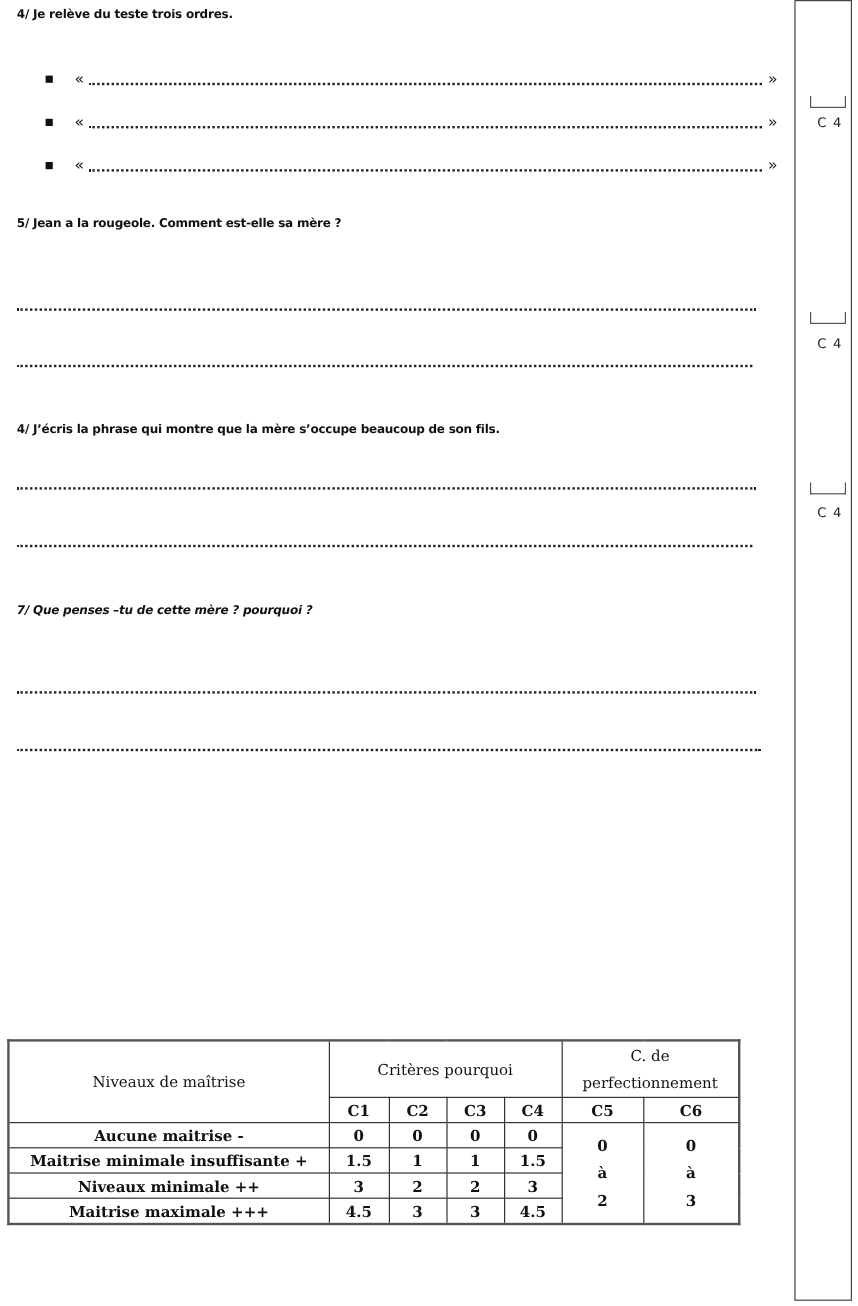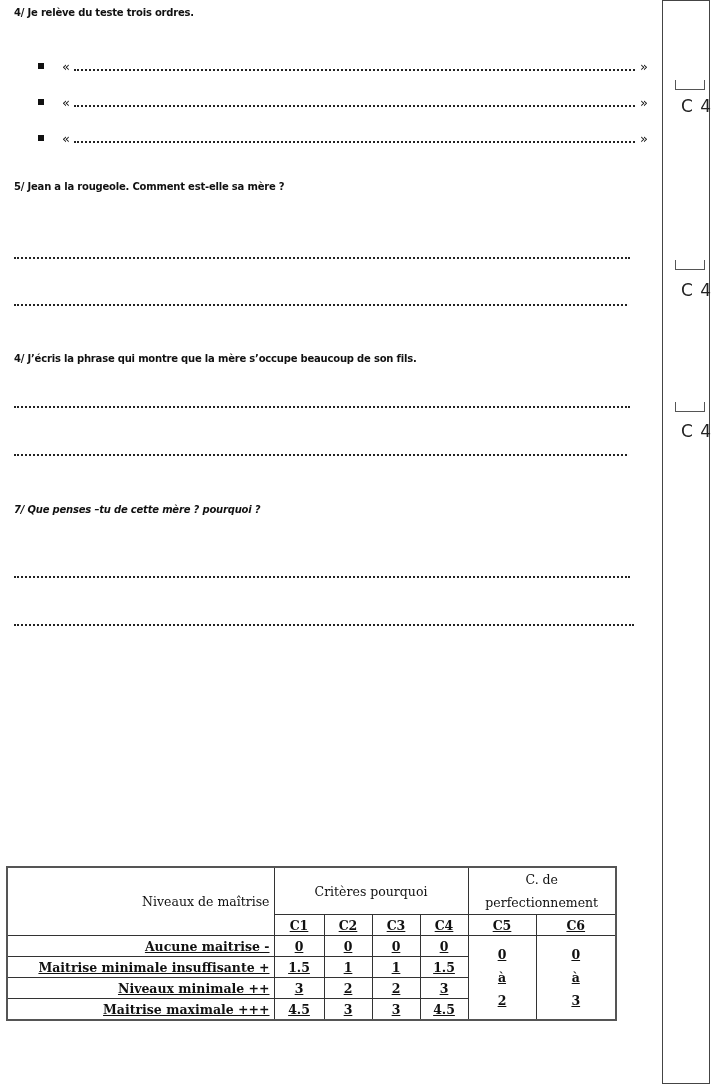--- a/index.html
+++ b/index.html
@@ -5,25 +5,25 @@
     html, body { margin: 0; padding: 0; background: #ffffff; }
     body { width: 715px; height: 1088px; position: relative; overflow: hidden; font-family: "DejaVu Sans", sans-serif; color: #111; }
     .q-title { position: absolute; left: 14px; font-weight: bold; font-size: 10px; letter-spacing: -0.2px; white-space: nowrap; }
     .bullet-row { position: absolute; left: 38px; width: 610px; height: 16px; display: flex; align-items: flex-end; }
     .bullet-sq { width: 6px; height: 6px; background: #111; margin-right: 18px; margin-bottom: 5px; flex: none; }
     .quote { font-size: 13px; line-height: 14px; flex: none; }
     .dots { flex: 1; border-bottom: 2px dotted #222; margin: 0 5px 3px 4px; height: 0; }
     .answer-line { position: absolute; left: 14px; height: 0; border-bottom: 2px dotted #222; }
     .margin-col { position: absolute; left: 662px; top: 0; width: 48px; height: 1084px; border: 1.5px solid #444; box-sizing: border-box; }
     .score-box { position: absolute; left: 675px; width: 30px; height: 10px; border-left: 1px solid #555; border-right: 1px solid #555; border-bottom: 1px solid #555; box-sizing: border-box; }
-    .score-label { position: absolute; left: 681px; font-size: 17px; color: #222; letter-spacing: 1px; }
+    .score-label { position: absolute; left: 681px; font-size: 11px; color: #222; letter-spacing: 1px; }
     table.grid { position: absolute; left: 6px; top: 866px; border-collapse: collapse; font-family: "DejaVu Serif", serif; font-size: 12.5px; color: #111; border: 2.5px solid #555; }
     table.grid td { border: 1.5px solid #333; padding: 0 4px; height: 20px; text-align: center; }
-    table.grid td.lbl { text-align: right; padding-left: 4px; }
-    table.grid td.b { font-weight: bold; text-decoration: underline; }
+    table.grid td.lbl { text-align: center; padding-left: 4px; }
+    table.grid td.b { font-weight: bold; }
     table.grid tr.hdr1 td { height: 40px; }
     .stack { line-height: 23px; }
   </style>
 </head>
 <body>
 
 <div class="q-title" style="top:7px;">4/ Je relève du teste trois ordres.</div>
 
 <div class="bullet-row" style="top:58px;">
   <span class="bullet-sq"></span>

